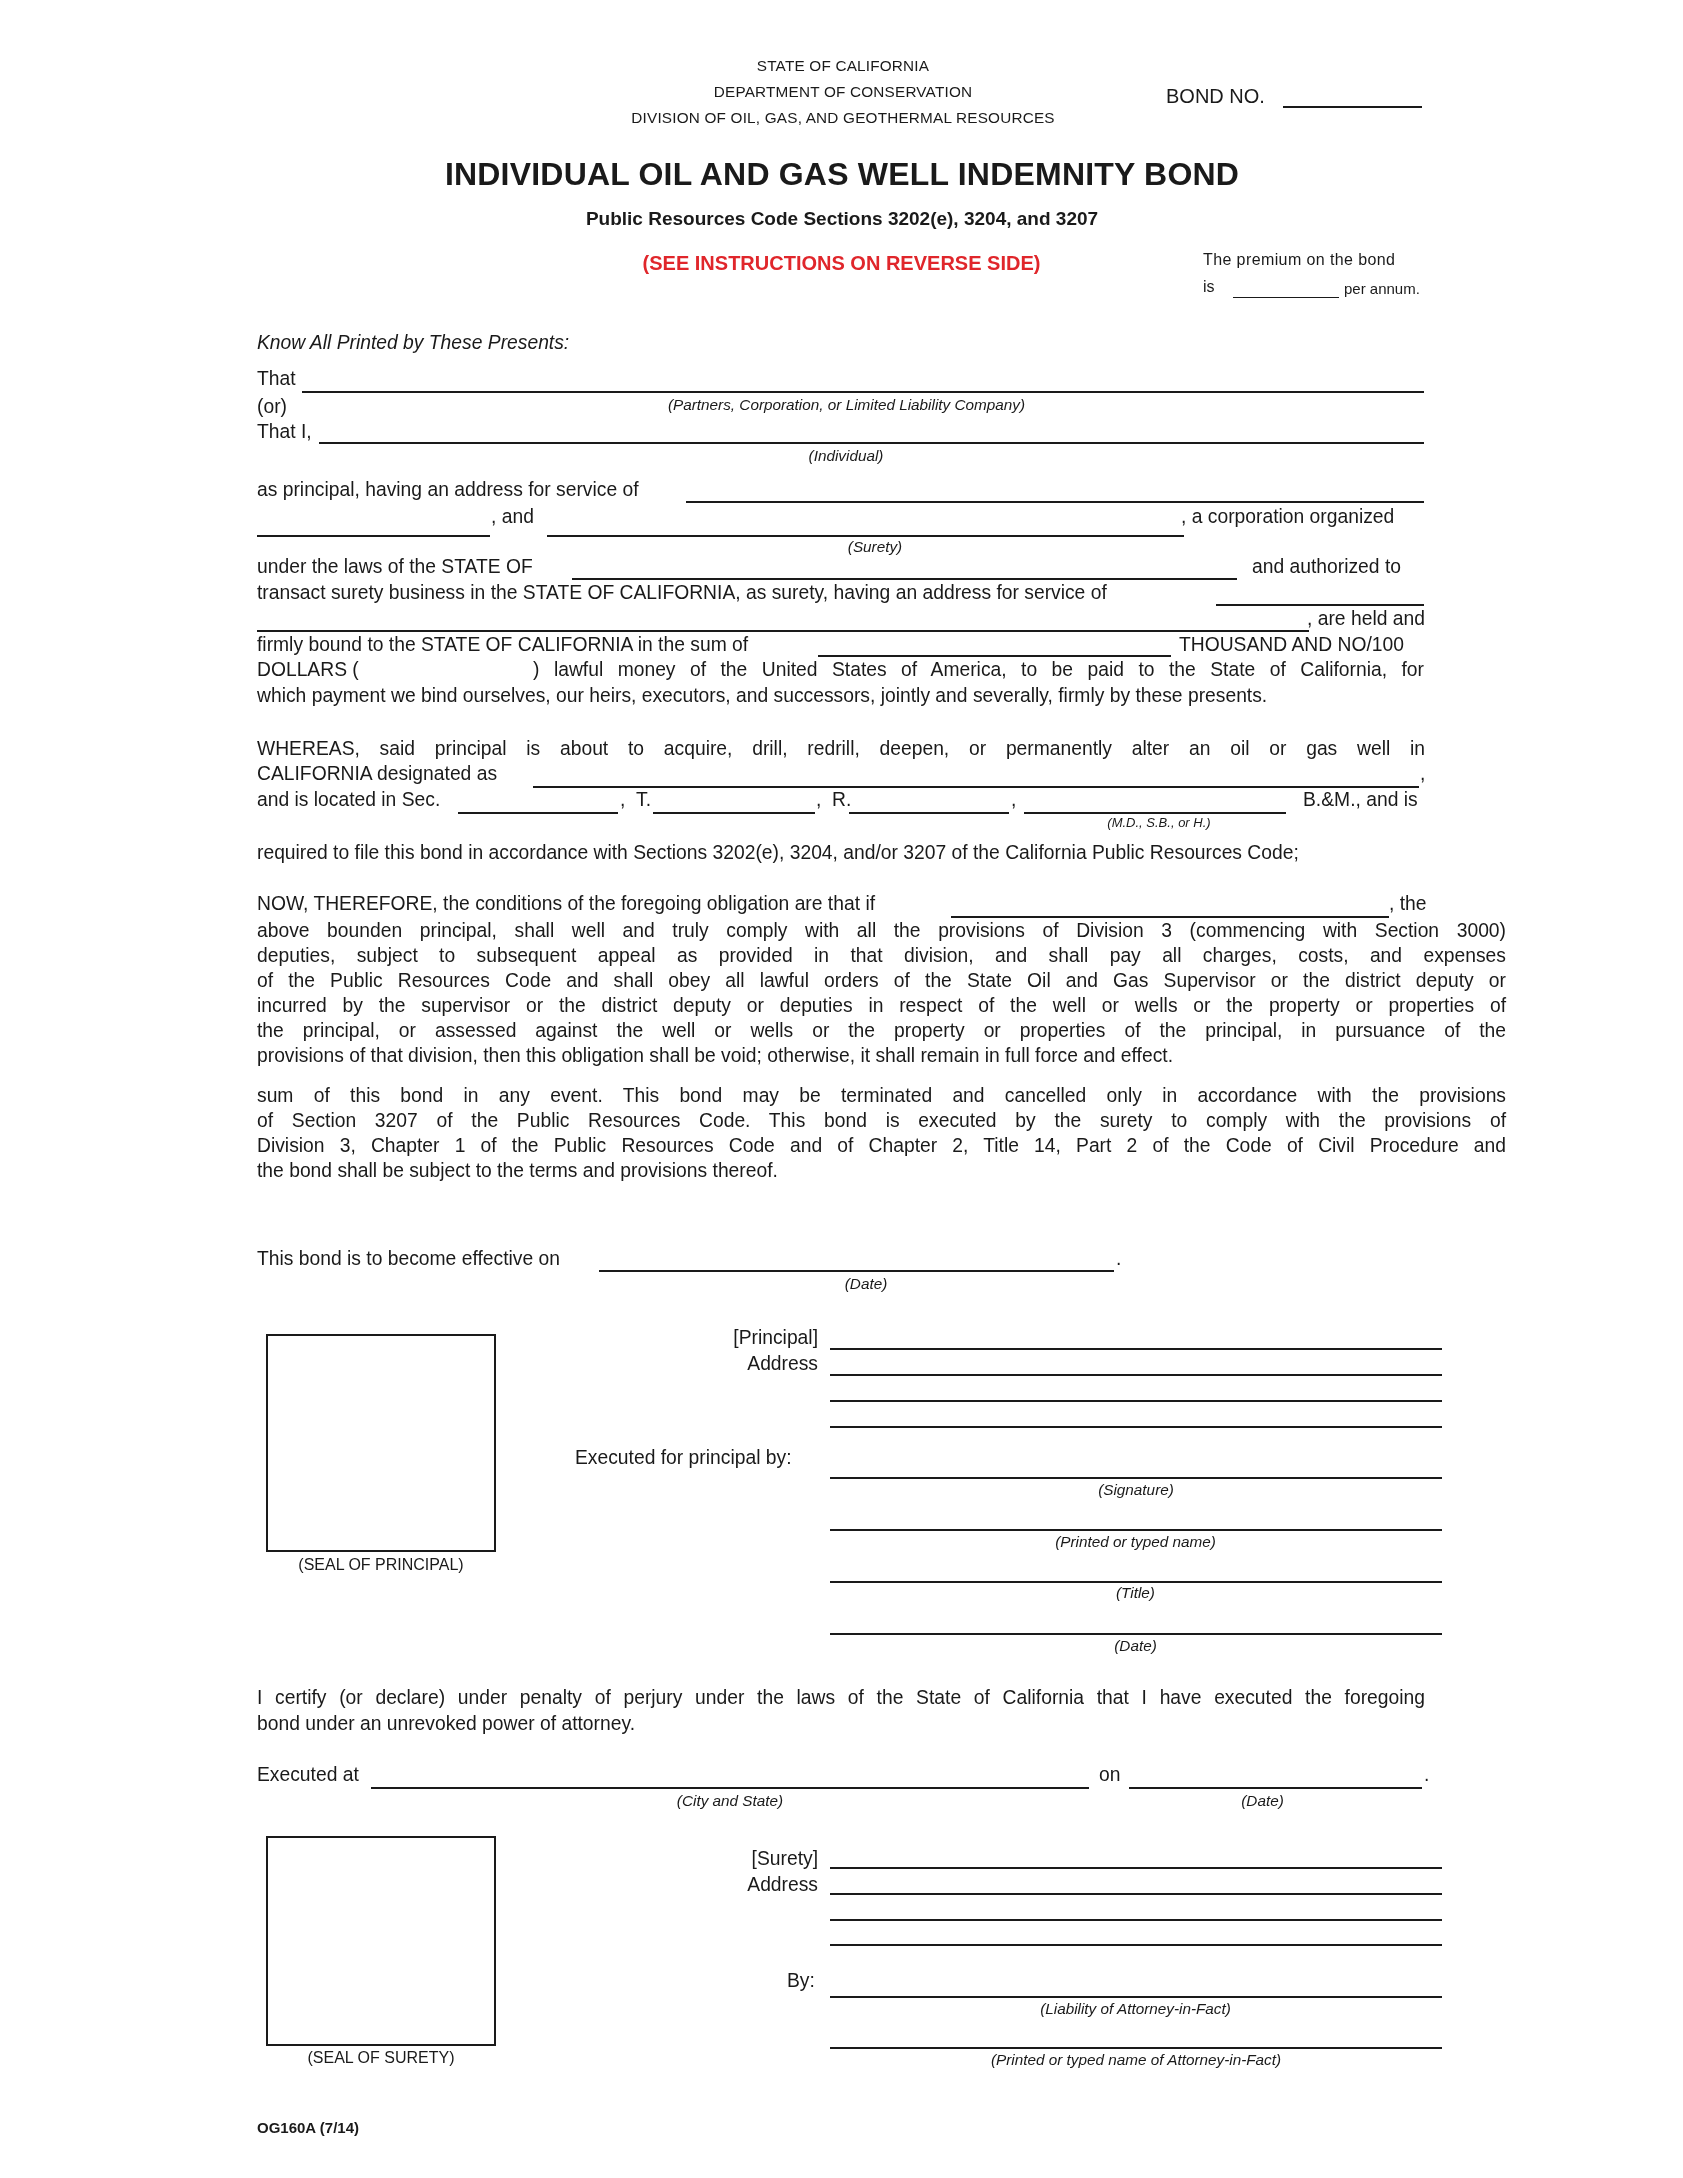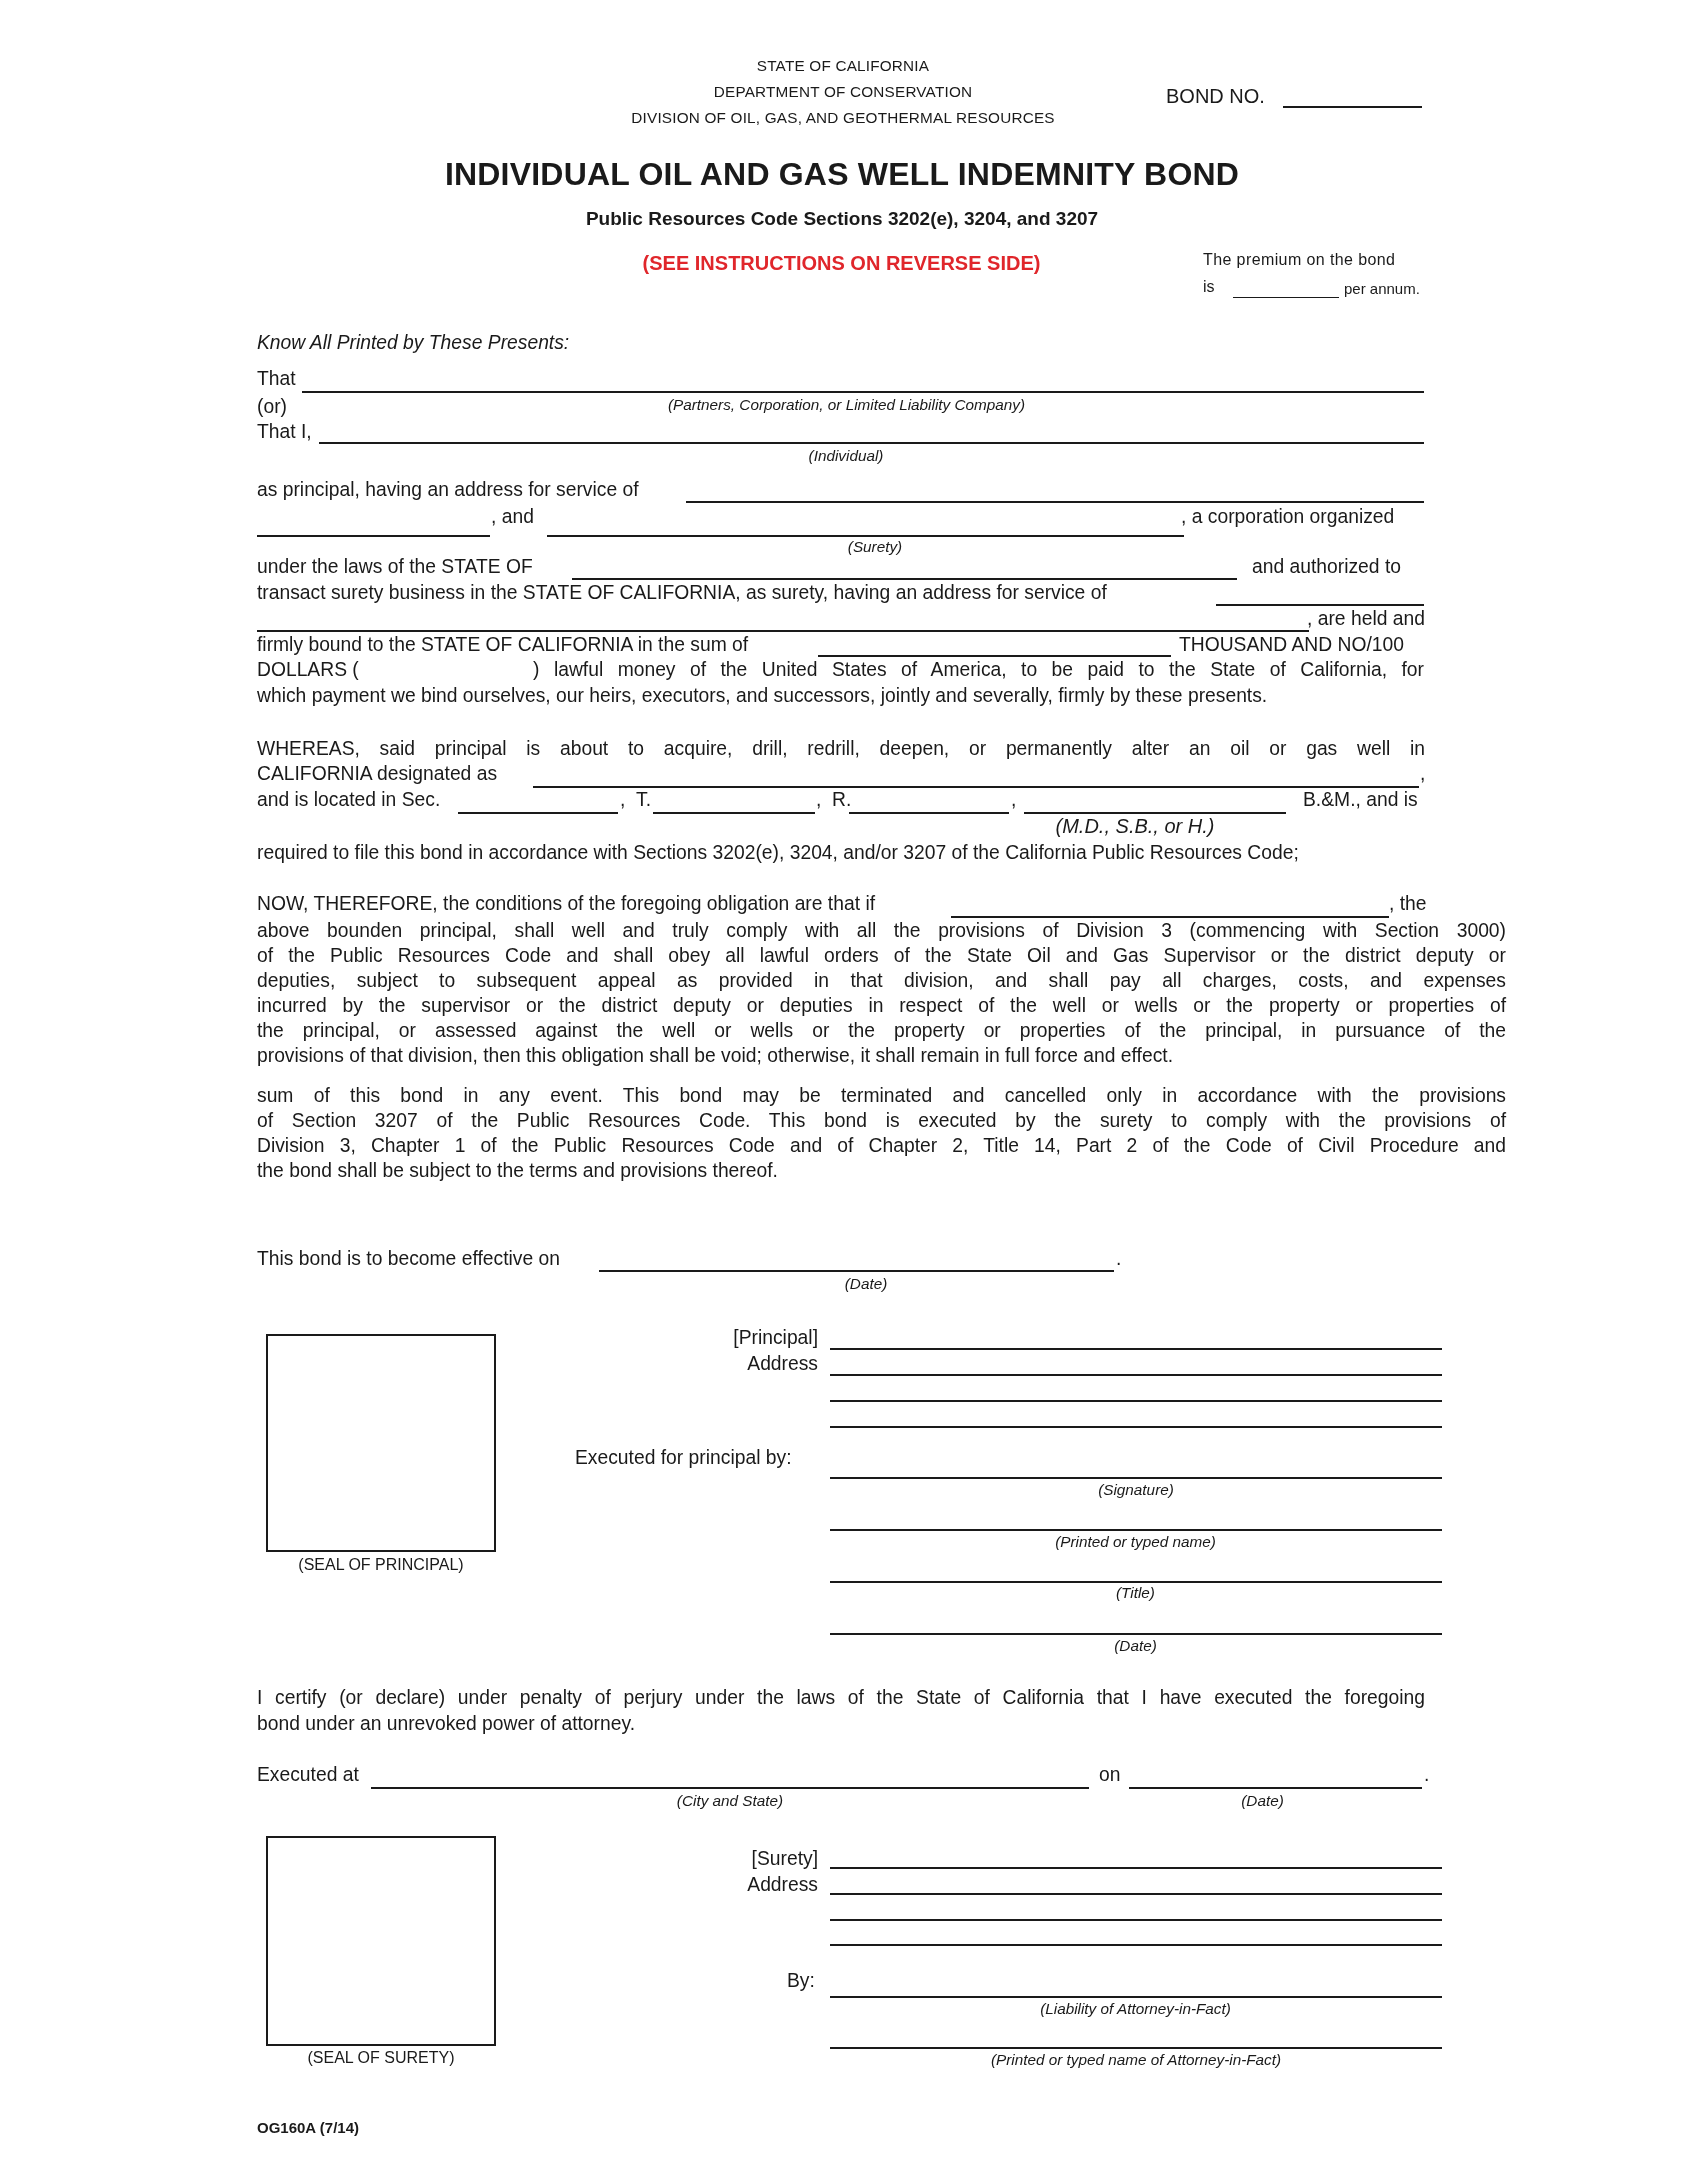--- a/index.html
+++ b/index.html
@@ -109,34 +109,34 @@
 <div class="abs body" style="left:636px; top:789px;">T.</div>
 <input class="field" style="left: 653px; top: 787px; width: 160px;" value="">
 <div class="line" style="left:653px; top:812px; width:162px;"></div>
 <div class="abs body" style="left:816px; top:789px;">,</div>
 <div class="abs body" style="left:832px; top:789px;">R.</div>
 <input class="field" style="left: 849px; top: 787px; width: 158px;" value="">
 <div class="line" style="left:849px; top:812px; width:160px;"></div>
 <div class="abs body" style="left:1011px; top:789px;">,</div>
 <input class="field" style="left: 1024px; top: 787px; width: 260px;" value="">
 <div class="line" style="left:1024px; top:812px; width:262px;"></div>
-<div class="abs caption" style="left:1036px; top:815px; width:198px; font-size:20px;">(M.D., S.B., or H.)</div>
+<div class="abs caption" style="left:1060px; top:815px; width:198px; font-size:13px;">(M.D., S.B., or H.)</div>
 <div class="abs body" style="left:1303px; top:789px;">B.&amp;M., and is</div>
 
 <div class="abs body" style="left:257px; top:842px;">required to file this bond in accordance with Sections 3202(e), 3204, and/or 3207 of the California Public Resources Code;</div>
 
 <div class="abs body" style="left:257px; top:893px;">NOW, THEREFORE, the conditions of the foregoing obligation are that if</div>
 <input class="field" style="left: 951px; top: 891px; width: 436px;" value="">
 <div class="line" style="left:951px; top:916px; width:438px;"></div>
 <div class="abs body" style="left:1389px; top:893px;">, the</div>
 
 <div class="para" style="top:918px;">
   <span class="ln">above bounden principal, shall well and truly comply with all the provisions of Division 3 (commencing with Section 3000)</span>
+  <span class="ln">deputies, subject to subsequent appeal as provided in that division, and shall pay all charges, costs, and expenses</span>
   <span class="ln">of the Public Resources Code and shall obey all lawful orders of the State Oil and Gas Supervisor or the district deputy or</span>
-  <span class="ln">deputies, subject to subsequent appeal as provided in that division, and shall pay all charges, costs, and expenses</span>
   <span class="ln">incurred by the supervisor or the district deputy or deputies in respect of the well or wells or the property or properties of</span>
   <span class="ln">the principal, or assessed against the well or wells or the property or properties of the principal, in pursuance of the</span>
   <span class="ln last">provisions of that division, then this obligation shall be void; otherwise, it shall remain in full force and effect.</span>
 </div>
 
 <div class="para" style="top:1083px;">
   <span class="ln">sum of this bond in any event. This bond may be terminated and cancelled only in accordance with the provisions</span>
   <span class="ln">of Section 3207 of the Public Resources Code. This bond is executed by the surety to comply with the provisions of</span>
   <span class="ln">Division 3, Chapter 1 of the Public Resources Code and of Chapter 2, Title 14, Part 2 of the Code of Civil Procedure and</span>
   <span class="ln last">the bond shall be subject to the terms and provisions thereof.</span>

